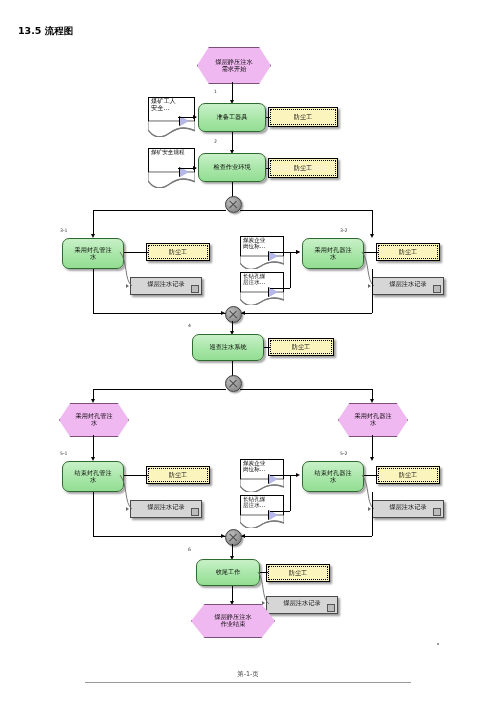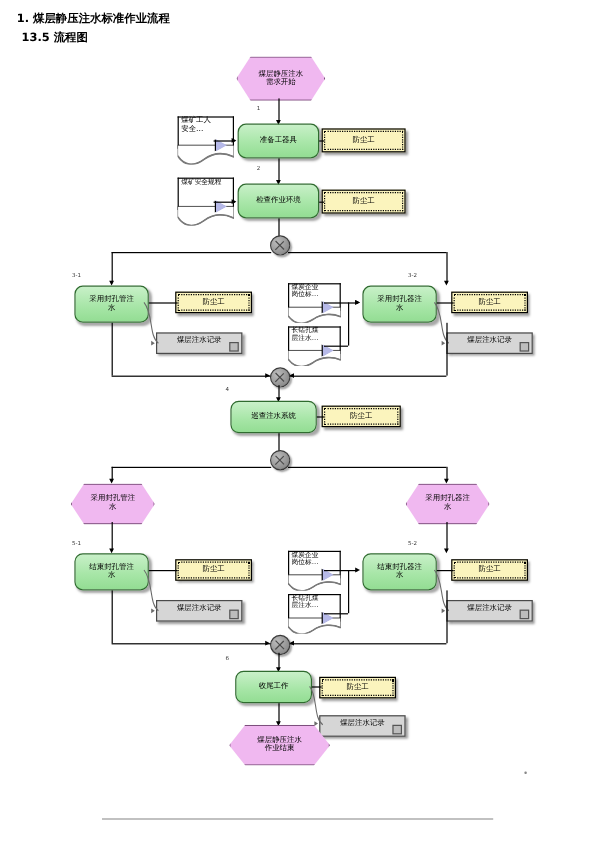--- a/index.html
+++ b/index.html
@@ -119,21 +119,20 @@
     position:absolute;left:0;width:496px;text-align:center;
     font-size:6.4px;color:#444;
   }
   .footdot{position:absolute;width:1.6px;height:1.6px;background:#888;border-radius:50%;}
 </style>
 </head>
 <body>
 
 <div id="canvas">
 
-  <div class="doc-title" id="title1">1.  煤层静压注水标准作业流程</div>
   <div class="doc-title" id="title2">13.5 流程图</div>
 
   <div class="hex" style="left:197px;top:47px;width:72px;height:35px;">
     <div class="txt" style="white-space:pre-line;">煤层静压注水
 需求开始</div>
   </div>
 
   <div class="ln lnv" style="left:232px;top:82px;height:20px;"></div>
   <div class="ar ar-d" style="left:229.5px;top:100px;"></div>
   <div class="step" style="left:214px;top:89px;">1</div>
@@ -415,15 +414,16 @@
   <div class="ln lnv" style="left:232px;top:586px;height:17px;"></div>
   <div class="ar ar-d" style="left:229.5px;top:601px;"></div>
 
   <div class="hex" style="left:191px;top:604px;width:82px;height:32px;">
     <div class="txt" style="white-space:pre-line;">煤层静压注水
 作业结束</div>
   </div>
 
   <div class="footdot" style="left:437px;top:643px;"></div>
 
+  <div class="footer" style="top:670px;">第-1-页</div>
   <div class="ln" style="left:85px;top:682px;width:326px;height:0.6px;background:#999;"></div>
 
 </div>
 
 </body></html>

